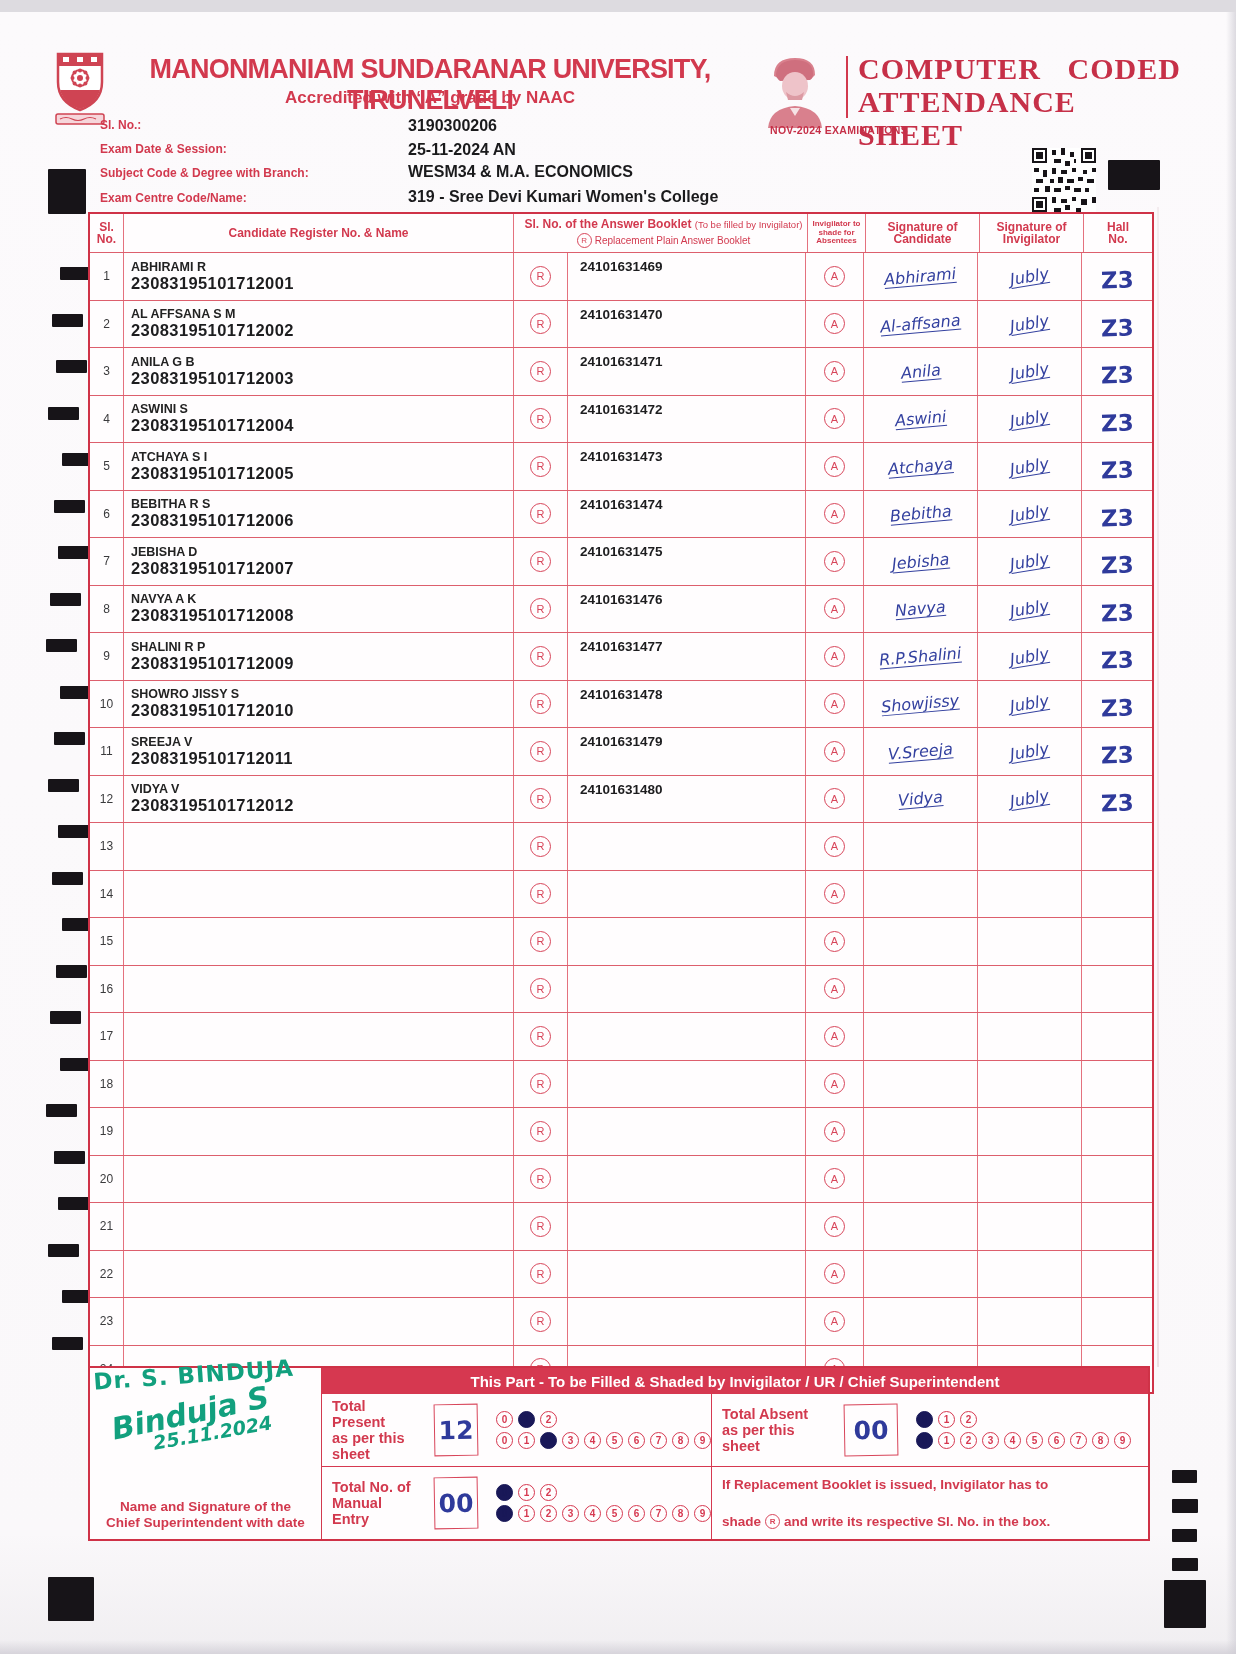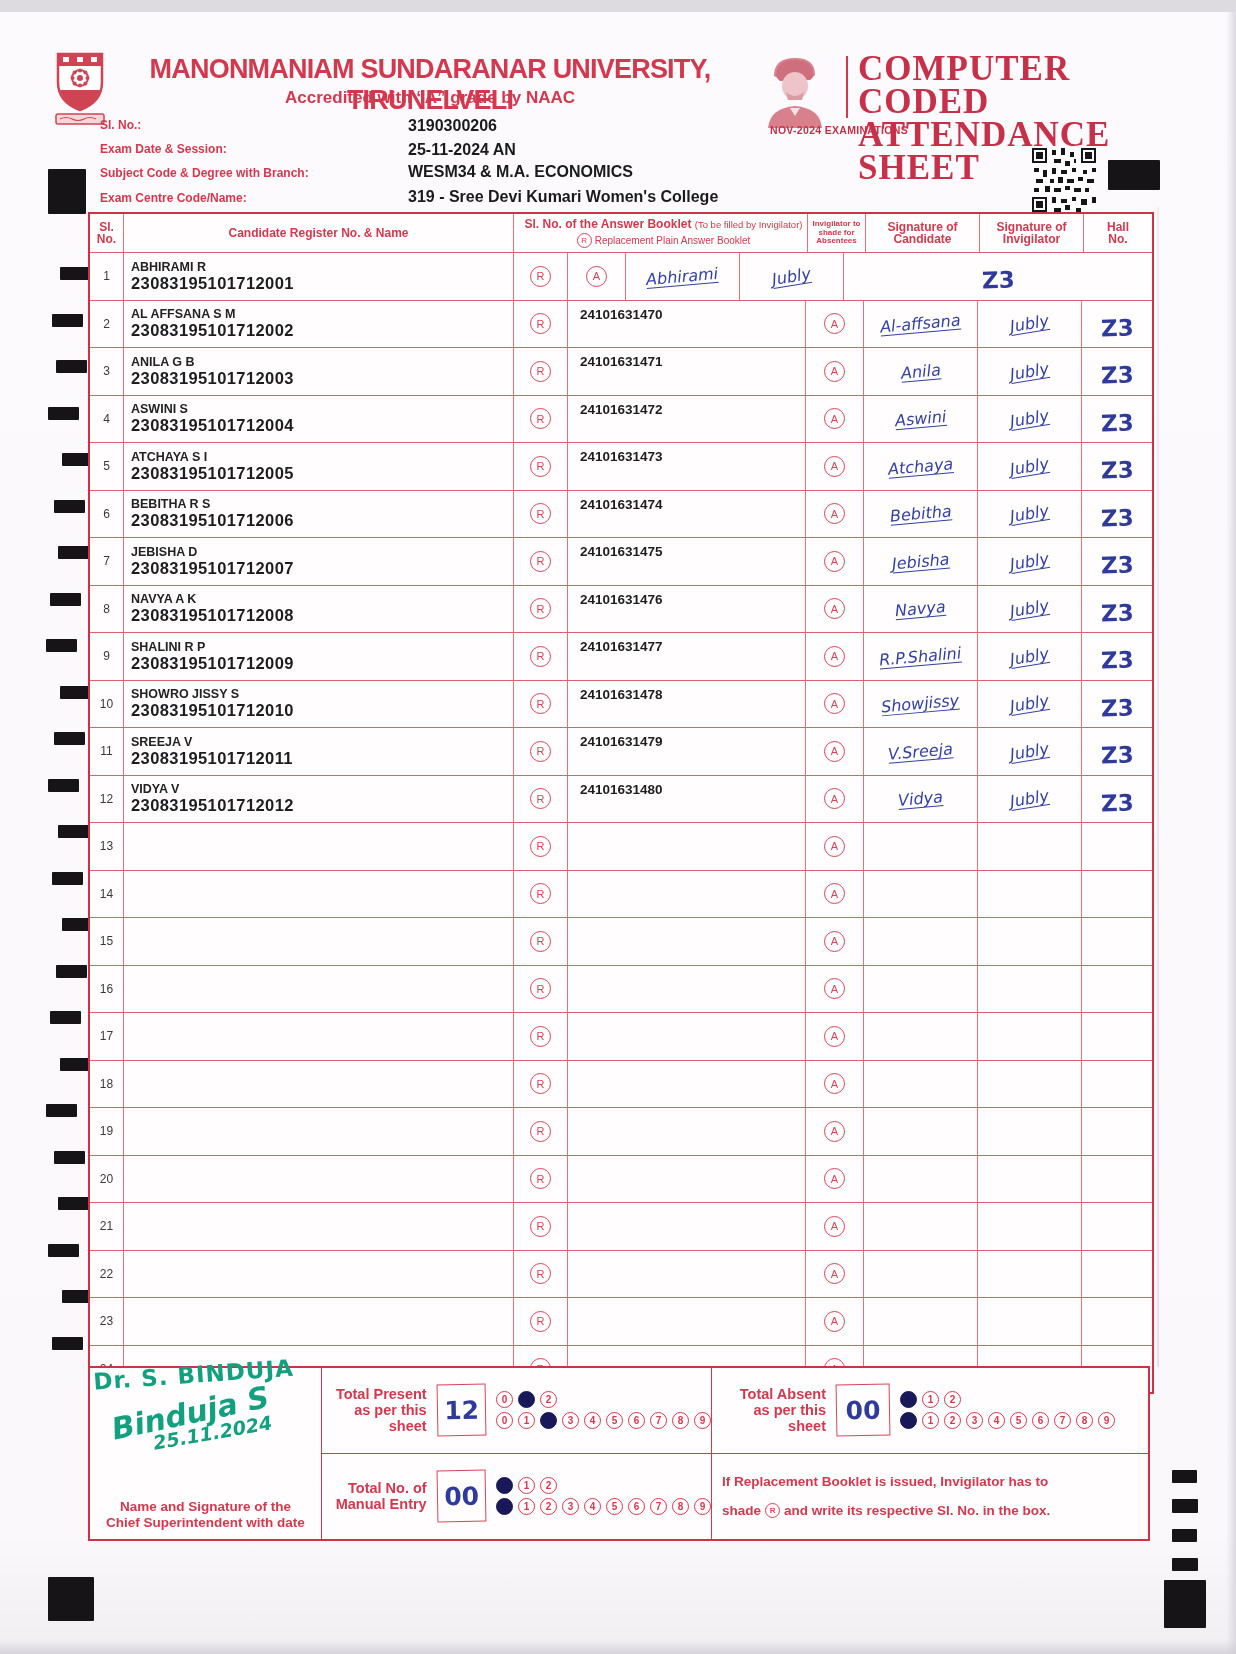--- a/index.html
+++ b/index.html
@@ -5,21 +5,21 @@
   html,body{margin:0;padding:0;background:#dddbe0;}
   .page{position:relative;width:1236px;height:1654px;margin:12px auto;overflow:hidden;
         background:linear-gradient(180deg,#fcfafc 0%,#faf8fa 92%,#efedf0 100%);
         font-family:"Liberation Sans",sans-serif;color:#1c1c1e;}
   
   .uni-title{position:absolute;left:100px;top:42px;width:660px;text-align:center;
              font-size:27px;font-weight:bold;letter-spacing:-0.8px;color:#d2394e;}
   .uni-sub{position:absolute;left:100px;top:76px;width:660px;text-align:center;
            font-size:17px;font-weight:bold;color:#d2394e;}
   .sheet-title{position:absolute;left:858px;top:40px;width:330px;
-               font-family:"Liberation Serif",serif;font-weight:bold;font-size:35px;
+               font-family:"Liberation Serif",serif;font-weight:bold;font-size:30px;
                color:#c63048;letter-spacing:1px;line-height:33px;}
   .sheet-title .l1{word-spacing:18px;}
   .divider-v{position:absolute;left:846px;top:44px;width:2px;height:62px;background:#d2394e;}
   .session{position:absolute;left:770px;top:112px;font-size:10.5px;font-weight:bold;color:#c63048;letter-spacing:.3px;}
   .meta-label{position:absolute;left:100px;font-size:12px;font-weight:bold;color:#d2394e;}
   .meta-value{position:absolute;left:408px;font-size:16px;font-weight:bold;color:#1a1a1c;}
   
   .emblem{position:absolute;left:52px;top:36px;}
   .portrait{position:absolute;left:756px;top:36px;}
   
@@ -59,21 +59,21 @@
   
   .bottom-box{position:absolute;left:88px;top:1354px;width:1062px;height:175px;border:2px solid #cf3247;
               display:flex;background:#fffdfe;box-sizing:border-box;}
   .chief-cell{width:232px;border-right:1.6px solid #d2394e;position:relative;box-sizing:border-box;}
   .chief-label{position:absolute;left:0;bottom:8px;width:100%;text-align:center;
                font-size:13.5px;font-weight:bold;color:#d2394e;line-height:16px;}
   .fill-area{flex:1;display:flex;flex-direction:column;}
   .part-bar{height:26px;background:#d63850;color:#fff;font-weight:bold;font-size:15px;
             display:flex;align-items:center;justify-content:center;}
   .fill-grid{flex:1;display:grid;grid-template-columns:390px 1fr;grid-template-rows:1fr 1fr;}
-  .fg-cell{box-sizing:border-box;display:flex;align-items:center;padding-left:10px;gap:10px;text-align:right;}
+  .fg-cell{box-sizing:border-box;display:flex;align-items:center;padding-left:10px;gap:18px;}
   .fg-cell.b-r{border-right:1.5px solid #d63850;}
   .fg-cell.b-b{border-bottom:1.5px solid #d63850;}
   .cnt-label{width:104px;font-size:14.5px;font-weight:bold;color:#d2394e;line-height:16px;}
   .cnt-box{width:52px;height:50px;border:1.6px solid #d8455a;display:flex;align-items:center;justify-content:center;
            font-family:"DejaVu Sans",sans-serif;font-size:25px;font-weight:bold;color:#2f3a9b;transform:rotate(-1deg);}
   .bubbles{display:flex;flex-direction:column;gap:4px;}
   .bub-row{display:flex;gap:5px;}
   .bub{width:17px;height:17px;border:1.4px solid #d63850;border-radius:50%;box-sizing:border-box;
        display:flex;align-items:center;justify-content:center;font-size:10px;font-weight:bold;color:#d63850;}
   .bub.filled{background:#191858;border-color:#191858;color:#191858;}
@@ -269,20 +269,23 @@
     <div>
     <div class="trow">
       <div class="cell c-sl">1</div>
       <div class="cell c-name">
         <div class="cand-name">ABHIRAMI R</div>
         <div class="cand-reg">23083195101712001</div>
       </div>
       <div class="cell c-r">
         <span class="circ">R</span>
       </div>
+      <div class="cell c-book">
+        <span class="book-no">24101631469</span>
+      </div>
       <div class="cell c-abs">
         <span class="circ">A</span>
       </div>
       <div class="cell c-cand">
         <span class="sig">Abhirami</span>
       </div>
       <div class="cell c-inv">
         <span class="sig sig-inv">Jubly</span>
       </div>
       <div class="cell c-hall">
@@ -891,20 +894,21 @@
   </div>
 
   <div class="bottom-box">
     <div class="chief-cell">
       <div class="chief-label">
         <div>Name and Signature of the</div>
         <div>Chief Superintendent with date</div>
       </div>
     </div>
     <div class="fill-area">
+      <div class="part-bar">This Part - To be Filled &amp; Shaded by Invigilator / UR / Chief Superintendent</div>
       <div class="fill-grid">
         <div class="fg-cell b-r b-b">
           <div class="cnt-label">
             <div>Total Present</div>
             <div>as per this sheet</div>
           </div>
           <div class="cnt-box">12</div>
           <div class="bubbles">
               <div class="bub-row">
                 <span class="bub">0</span>

